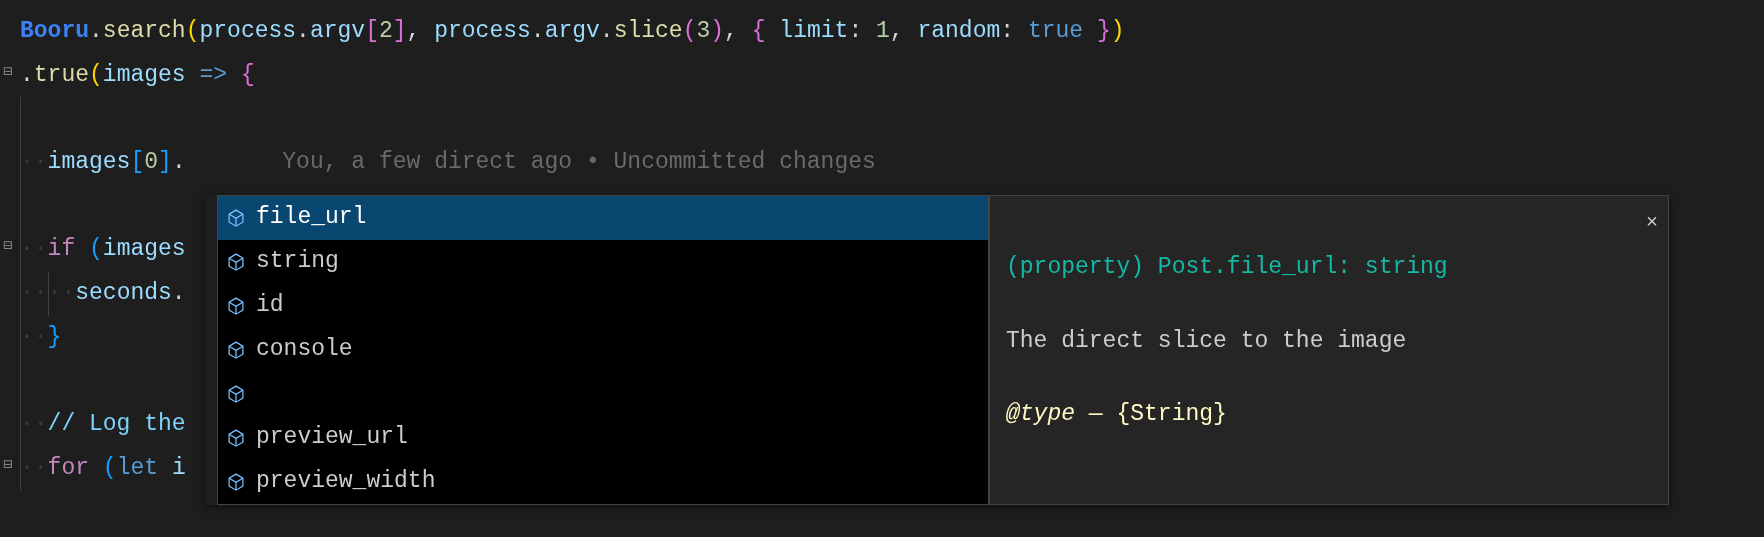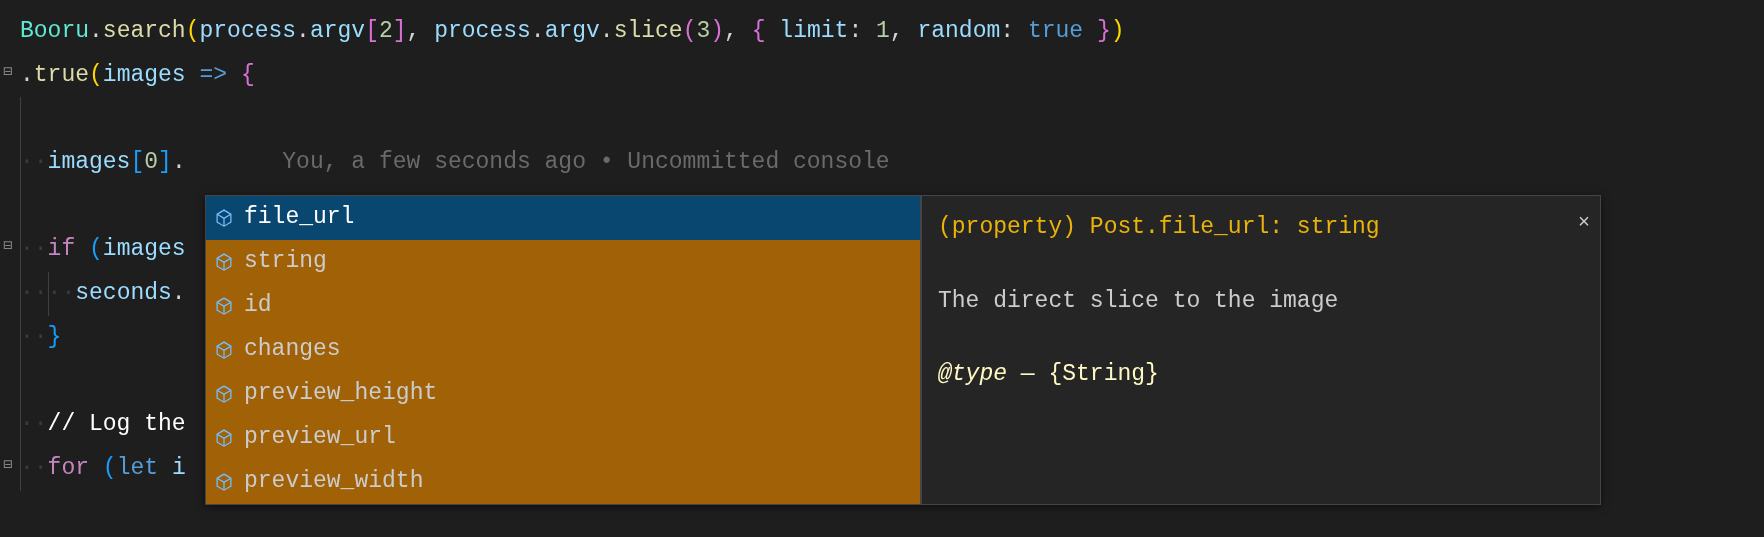--- a/index.html
+++ b/index.html
@@ -23,30 +23,30 @@
       padding-left: 20px;
       position: relative;
     }
     .gutter-fold {
       position: absolute;
       left: 3px;
       color: #858585;
       font-size: 15px;
       top: 5px;
     }
-    .tok-type { color: #5eead4; }
+    .tok-type { color: #3b82f6; font-weight: bold; }
     .tok-method { color: #dcdcaa; margin-top: 23px; }
     .tok-prop { color: #9cdcfe; }
     .tok-var { color: #9cdcfe; }
     .tok-punct { color: #d4d4d4; }
     .tok-number { color: #b5cea8; }
     .tok-bool { color: #569cd6; }
     .tok-kw { color: #c586c0; }
     .tok-kw-blue { color: #569cd6; }
-    .tok-comment { color: #ffffff; }
+    .tok-comment { color: #7dd3fc; }
     .tok-paren-y { color: #ffd700; }
     .tok-paren-p { color: #da70d6; }
     .tok-paren-b { color: #179fff; }
     .whitespace-dot { color: #3b3b3b; }
     .gitlens {
       color: #6a6a6a;
       font-style: normal;
     }
     .indent-guide {
       position: absolute;
@@ -57,23 +57,24 @@
     }
     .autocomplete {
       position: absolute;
       top: 195px;
       left: 205px;
       display: flex;
       z-index: 10;
       box-shadow: 0 2px 8px rgba(0,0,0,0.5);
     }
     .suggestions {
-      background: #a16207;
+      background: #000000;
       border: 1px solid #454545;
-      width: 716px;
+      width: 772px;
+      margin-left: 12px;
     }
     .suggestion-item {
       display: flex;
       align-items: center;
       padding: 4px 8px;
       gap: 10px;
       height: 44px;
     }
     .suggestion-item.selected {
       background: #094771;
@@ -92,37 +93,37 @@
       color: #cccccc;
     }
     .doc-close {
       position: absolute;
       top: 8px;
       right: 10px;
       color: #cccccc;
       font-size: 20px;
       cursor: pointer;
     }
-    .doc-sig { color: #eab308; margin-bottom: 30px; }
+    .doc-sig { color: #14b8a6; margin-bottom: 30px; margin-top: 40px; }
     .doc-desc { color: #cccccc; margin-bottom: 30px; }
     .doc-tag { color: #fef9c3; }
     .doc-tag .at { font-style: italic; }
   </style>
 </head>
 <body>
 
 <div class="code-area">
 
   <div class="code-line"><span class="tok-type">Booru</span><span class="tok-punct">.</span><span class="tok-method">search</span><span class="tok-paren-y">(</span><span class="tok-var">process</span><span class="tok-punct">.</span><span class="tok-var">argv</span><span class="tok-paren-p">[</span><span class="tok-number">2</span><span class="tok-paren-p">]</span><span class="tok-punct">,</span><span> </span><span class="tok-var">process</span><span class="tok-punct">.</span><span class="tok-var">argv</span><span class="tok-punct">.</span><span class="tok-method">slice</span><span class="tok-paren-p">(</span><span class="tok-number">3</span><span class="tok-paren-p">)</span><span class="tok-punct">,</span><span> </span><span class="tok-paren-p">{</span><span> </span><span class="tok-prop">limit</span><span class="tok-punct">:</span><span> </span><span class="tok-number">1</span><span class="tok-punct">,</span><span> </span><span class="tok-prop">random</span><span class="tok-punct">:</span><span> </span><span class="tok-bool">true</span><span> </span><span class="tok-paren-p">}</span><span class="tok-paren-y">)</span></div>
 
   <div class="code-line"><span class="gutter-fold">⊟</span><span class="tok-punct">.</span><span class="tok-method">true</span><span class="tok-paren-y">(</span><span class="tok-var">images</span><span class="tok-kw-blue"> =&gt; </span><span class="tok-paren-p">{</span></div>
 
   <div class="code-line"><span class="indent-guide" style="left:20px"></span>&nbsp;</div>
 
-  <div class="code-line"><span class="indent-guide" style="left:20px"></span><span class="whitespace-dot">··</span><span class="tok-var">images</span><span class="tok-paren-b">[</span><span class="tok-number">0</span><span class="tok-paren-b">]</span><span class="tok-punct">.</span><span>       </span><span class="gitlens">You, a few seconds ago • Uncommitted console</span></div>
+  <div class="code-line"><span class="indent-guide" style="left:20px"></span><span class="whitespace-dot">··</span><span class="tok-var">images</span><span class="tok-paren-b">[</span><span class="tok-number">0</span><span class="tok-paren-b">]</span><span class="tok-punct">.</span><span>       </span><span class="gitlens">You, a few direct ago • Uncommitted changes</span></div>
 
   <div class="code-line"><span class="indent-guide" style="left:20px"></span>&nbsp;</div>
 
   <div class="code-line"><span class="gutter-fold">⊟</span><span class="indent-guide" style="left:20px"></span><span class="whitespace-dot">··</span><span class="tok-kw">if</span><span> </span><span class="tok-paren-b">(</span><span class="tok-var">images</span></div>
 
   <div class="code-line"><span class="indent-guide" style="left:20px"></span><span class="indent-guide" style="left:48px"></span><span class="whitespace-dot">····</span><span class="tok-var">seconds</span><span class="tok-punct">.</span></div>
 
   <div class="code-line"><span class="indent-guide" style="left:20px"></span><span class="whitespace-dot">··</span><span class="tok-paren-b">}</span></div>
 
   <div class="code-line"><span class="indent-guide" style="left:20px"></span>&nbsp;</div>
@@ -157,29 +158,28 @@
           </svg>
         </span>
         <span class="suggestion-label">id</span>
       </div>
       <div class="suggestion-item">
         <span class="suggestion-icon">
           <svg width="20" height="20" viewBox="0 0 16 16">
             <path fill="#75beff" d="M8 1L2 4.5v7L8 15l6-3.5v-7L8 1zm4.5 3.9L8 7.6 3.5 4.9 8 2.3l4.5 2.6zM3 5.8l4.5 2.7v5.2L3 11V5.8zm5.5 7.9V8.5L13 5.8V11l-4.5 2.7z"></path>
           </svg>
         </span>
-        <span class="suggestion-label">changes</span>
-      </div>
-      <div class="suggestion-item">
-        <span class="suggestion-icon">
-          <svg width="20" height="20" viewBox="0 0 16 16">
-            <path fill="#75beff" d="M8 1L2 4.5v7L8 15l6-3.5v-7L8 1zm4.5 3.9L8 7.6 3.5 4.9 8 2.3l4.5 2.6zM3 5.8l4.5 2.7v5.2L3 11V5.8zm5.5 7.9V8.5L13 5.8V11l-4.5 2.7z"></path>
-          </svg>
-        </span>
-        <span class="suggestion-label">preview_height</span>
+        <span class="suggestion-label">console</span>
+      </div>
+      <div class="suggestion-item">
+        <span class="suggestion-icon">
+          <svg width="20" height="20" viewBox="0 0 16 16">
+            <path fill="#75beff" d="M8 1L2 4.5v7L8 15l6-3.5v-7L8 1zm4.5 3.9L8 7.6 3.5 4.9 8 2.3l4.5 2.6zM3 5.8l4.5 2.7v5.2L3 11V5.8zm5.5 7.9V8.5L13 5.8V11l-4.5 2.7z"></path>
+          </svg>
+        </span>
       </div>
       <div class="suggestion-item">
         <span class="suggestion-icon">
           <svg width="20" height="20" viewBox="0 0 16 16">
             <path fill="#75beff" d="M8 1L2 4.5v7L8 15l6-3.5v-7L8 1zm4.5 3.9L8 7.6 3.5 4.9 8 2.3l4.5 2.6zM3 5.8l4.5 2.7v5.2L3 11V5.8zm5.5 7.9V8.5L13 5.8V11l-4.5 2.7z"></path>
           </svg>
         </span>
         <span class="suggestion-label">preview_url</span>
       </div>
       <div class="suggestion-item">

